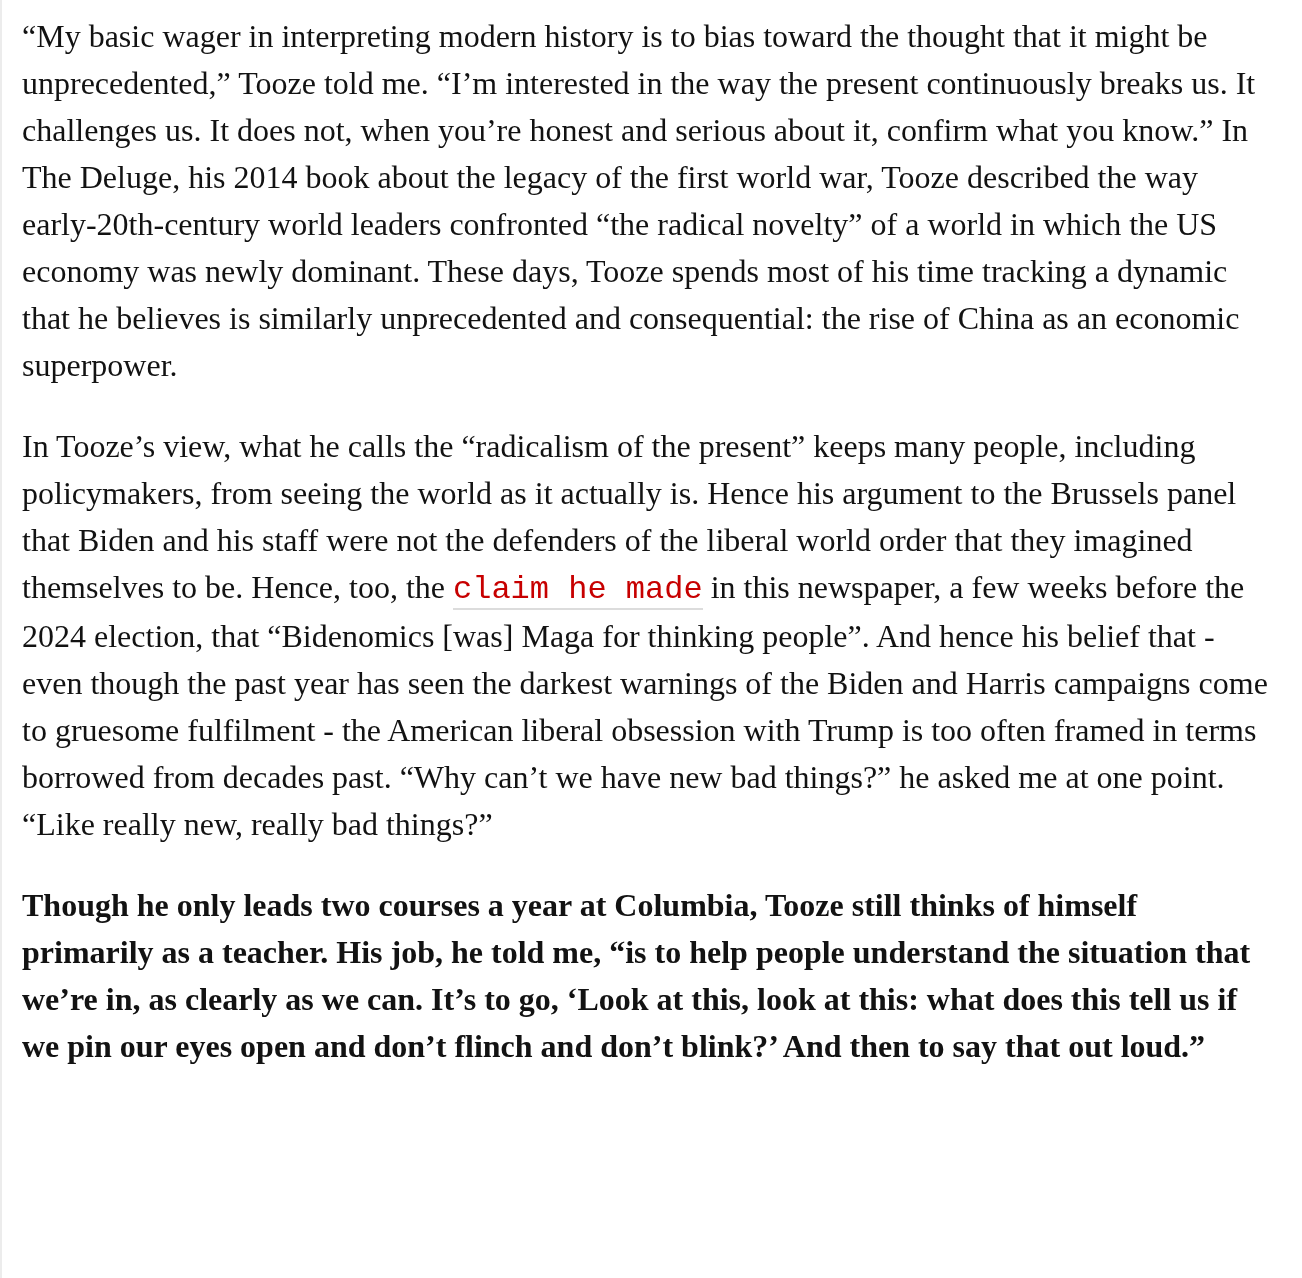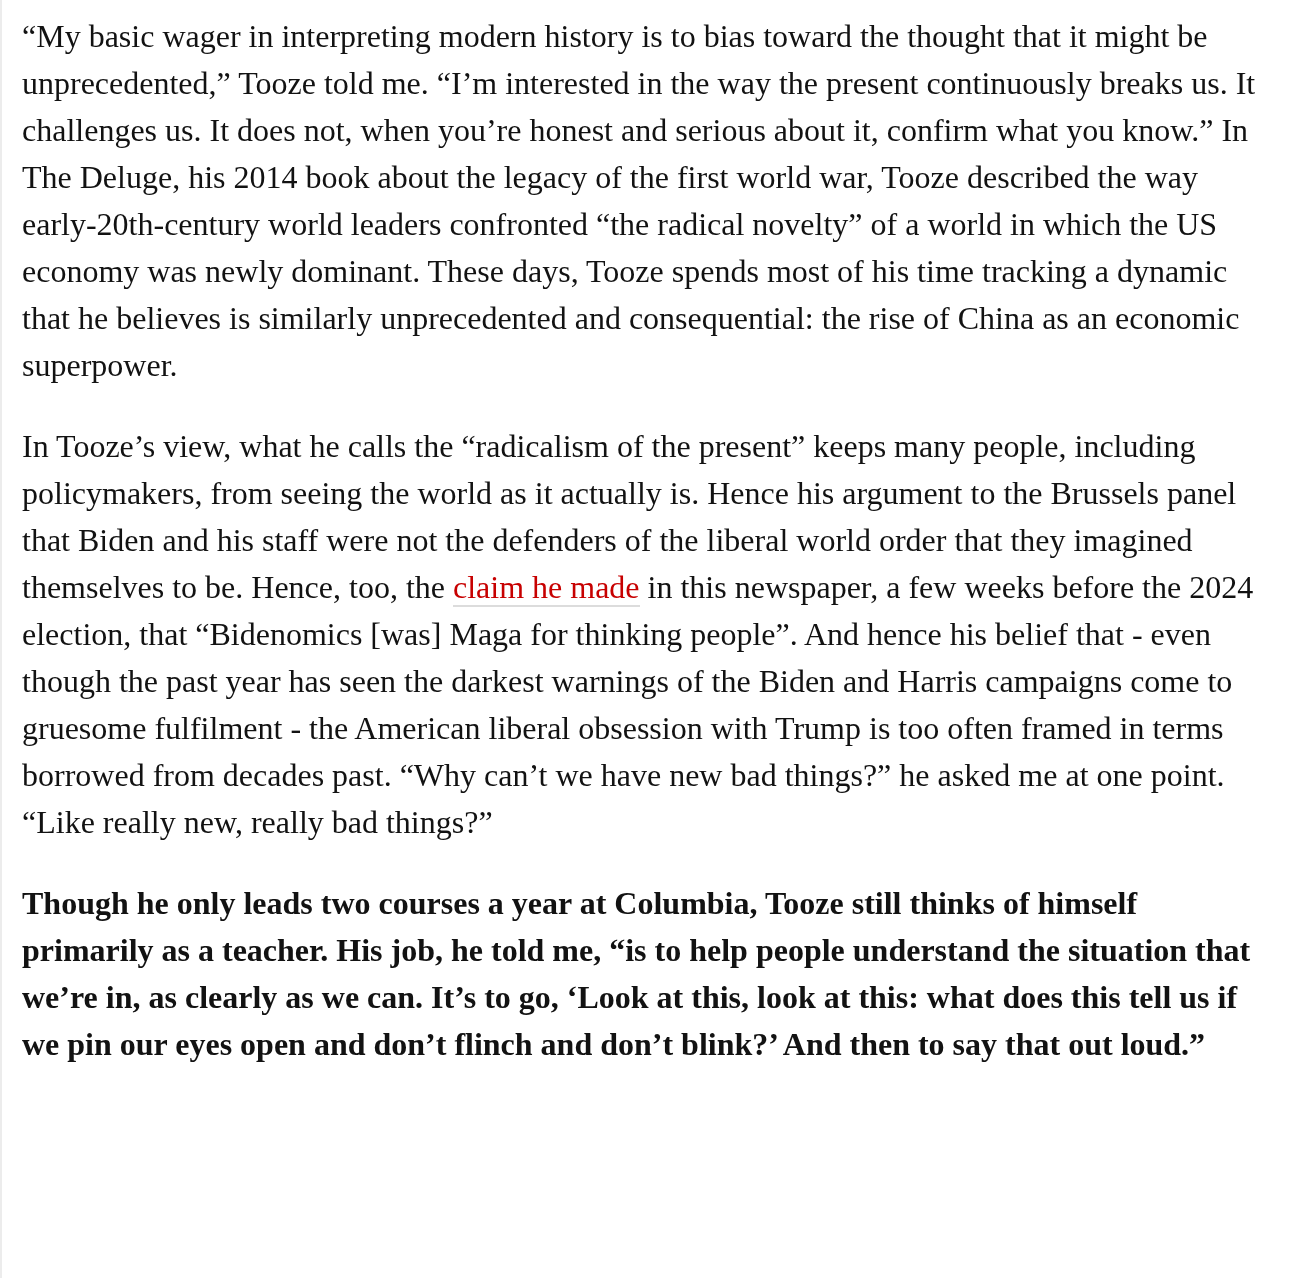--- a/index.html
+++ b/index.html
@@ -30,20 +30,21 @@
   }
   main.article-body p:last-child{
     margin-bottom:0;
     font-weight:bold;
   }
   a.inline-link{
     color:var(--link);
     text-decoration:none;
     border-bottom:2px solid var(--underline);
     cursor:pointer;
+    font-family:Liberation Mono, monospace;
   }
 </style>
 </head>
 <body>
 
 <main class="article-body">
     <p><span>“My basic wager in interpreting modern history is to bias toward the thought that it might be unprecedented,” Tooze told me. “I’m interested in the way the present continuously breaks us. It challenges us. It does not, when you’re honest and serious about it, confirm what you know.” In The Deluge, his 2014 book about the legacy of the first world war, Tooze described the way early-20th-century world leaders confronted “the radical novelty” of a world in which the US economy was newly dominant. These days, Tooze spends most of his time tracking a dynamic that he believes is similarly unprecedented and consequential: the rise of China as an economic superpower.</span></p>
     <p><span>In Tooze’s view, what he calls the “radicalism of the present” keeps many people, including policymakers, from seeing the world as it actually is. Hence his argument to the Brussels panel that Biden and his staff were not the defenders of the liberal world order that they imagined themselves to be. Hence, too, the </span><a href="#" class="inline-link">claim he made</a><span> in this newspaper, a few weeks before the 2024 election, that “Bidenomics [was] Maga for thinking people”. And hence his belief that - even though the past year has seen the darkest warnings of the Biden and Harris campaigns come to gruesome fulfilment - the American liberal obsession with Trump is too often framed in terms borrowed from decades past. “Why can’t we have new bad things?” he asked me at one point. “Like really new, really bad things?”</span></p>
     <p><span>Though he only leads two courses a year at Columbia, Tooze still thinks of himself primarily as a teacher. His job, he told me, “is to help people understand the situation that we’re in, as clearly as we can. It’s to go, ‘Look at this, look at this: what does this tell us if we pin our eyes open and don’t flinch and don’t blink?’ And then to say that out loud.”</span></p>
   </main>

